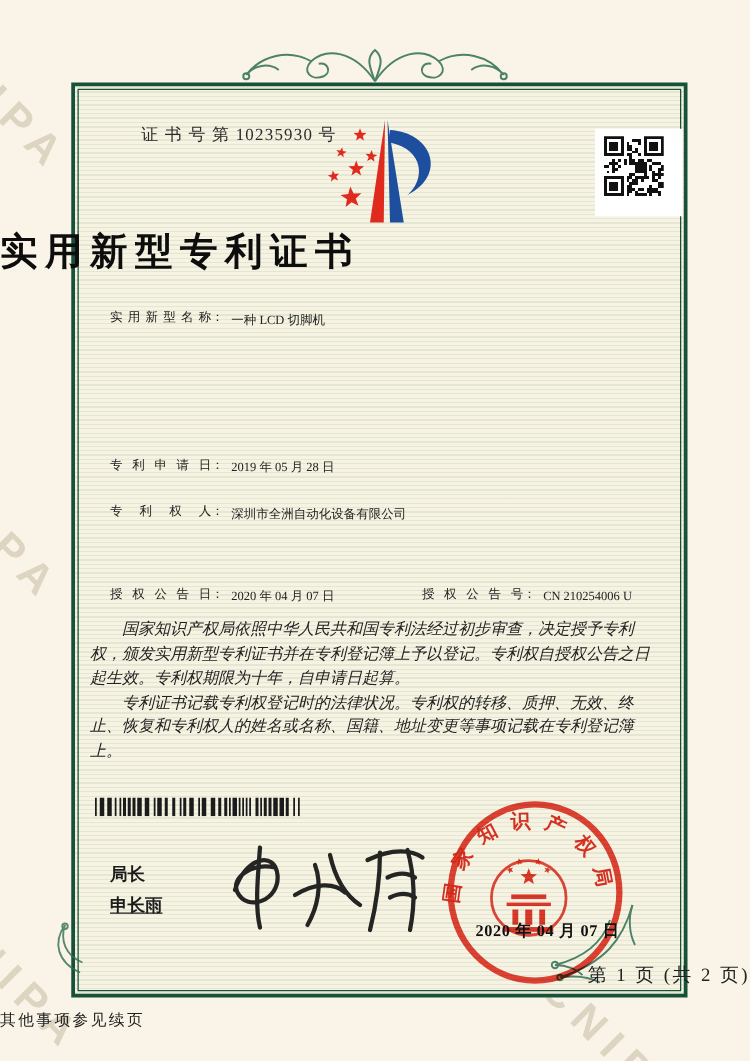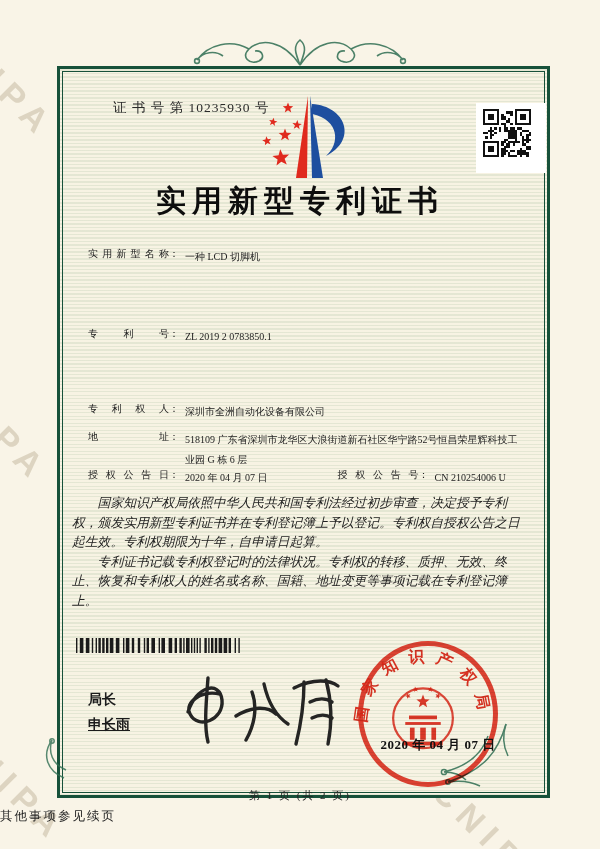--- a/index.html
+++ b/index.html
@@ -17,40 +17,40 @@
          border:3px solid #17513a;background:
          repeating-linear-gradient(0deg, rgba(135,168,132,.17) 0px, rgba(135,168,132,.17) 1px, rgba(0,0,0,0) 1px, rgba(0,0,0,0) 3.5px),
          #f7f3e3;}
   #frame .innerline{position:absolute;left:2px;top:2px;right:2px;bottom:2px;border:1px solid #17513a;}
   .orn{position:absolute;z-index:3;}
   .content{position:absolute;z-index:4;}
   #certno{left:88px;top:99px;font-size:13.5px;letter-spacing:1px;color:#2a2a2a;margin-left:25px;}
   #logo{left:244px;top:92px;}
   #qrbox{left:476px;top:103px;width:70px;height:70px;background:#fff;}
   #qrbox svg{position:absolute;left:7px;top:6px;}
-  #title{left:0;top:181px;width:600px;text-align:center;font-size:30px;font-weight:700;
+  #title{left:0;top:181px;width:600px;font-size:30px;font-weight:700;
          letter-spacing:6px;color:#0d0d0d;}
   .frow{position:absolute;left:88px;width:440px;font-size:10px;color:#222;}
   .flabel{display:inline-block;width:81px;text-align:justify;text-align-last:justify;vertical-align:top;}
   .fcolon{vertical-align:top;margin-right:6px;}
   .fval{display:inline-block;vertical-align:top;max-width:340px;line-height:20px;}
   .f2label{display:inline-block;width:81px;text-align:justify;text-align-last:justify;vertical-align:top;}
   #paras{left:72px;top:494px;width:458px;font-size:12.8px;line-height:19.5px;
          font-style:italic;color:#222;}
   #paras p{margin:0;text-indent:2em;font-family:Liberation Serif, serif;}
   #barcode{left:76px;top:638px;}
   #chief-title{left:88px;top:691px;font-size:14px;font-weight:600;color:#1c1c1c;}
   #chief-name{left:88px;top:716px;font-size:14px;font-weight:600;color:#1c1c1c;text-decoration:underline;}
   #sig{left:168px;top:664px;z-index:5;}
   #seal{left:358px;top:641px;width:140px;height:146px;z-index:5;mix-blend-mode:multiply;}
   #seal .ring{position:absolute;left:0;top:0;width:130px;height:136px;border:5px solid rgba(223,42,27,.88);
               border-radius:50%;}
   #sealdate{left:372px;top:736px;width:132px;text-align:center;font-size:13px;font-weight:700;
             color:#111;z-index:6;letter-spacing:.5px;}
-  #pageno{left:0;top:788px;width:600px;text-align:center;font-size:11px;letter-spacing:2px;color:#222;}
+  #pageno{left:0;top:771px;width:600px;text-align:right;font-size:15px;letter-spacing:2px;color:#222;}
   #contnote{left:0;top:808px;width:476px;text-align:left;font-size:12.5px;letter-spacing:2px;color:#222;}
 </style>
 </head>
 <body>
 
 <div id="stage">
 
   <span class="wm tan" style="left:-42px;top:14px">CNIPA</span>
   <span class="wm pink" style="left:148px;top:92px">CNIPA</span>
   <span class="wm tan" style="left:338px;top:222px">CNIPA</span>
@@ -332,28 +332,25 @@
         <rect x="5" y="20" width="1" height="1" fill="#111"></rect>
         <rect x="6" y="20" width="1" height="1" fill="#111"></rect>
       </svg>
   </div>
 
   <div class="content" id="title">实用新型专利证书</div>
 
   <div class="content frow" style="top:247px">
     <span class="flabel">实用新型名称</span><span class="fcolon">：</span><span class="fval">一种 LCD 切脚机</span>
   </div>
-  <div class="content frow" style="top:327px">
-    <span class="flabel">专利号</span><span class="fcolon">：</span><span class="fval">ZL 2019 2 0783850.1</span>
+  <div class="content frow" style="top:365px">
+    <span class="flabel">专利申请日</span><span class="fcolon">：</span><span class="fval">2019 年 05 月 28 日</span>
   </div>
   <div class="content frow" style="top:402px">
     <span class="flabel">专利权人</span><span class="fcolon">：</span><span class="fval">深圳市全洲自动化设备有限公司</span>
-  </div>
-  <div class="content frow" style="top:430px">
-    <span class="flabel">地址</span><span class="fcolon">：</span><span class="fval" style="width:335px">518109 广东省深圳市龙华区大浪街道新石社区华宁路52号恒昌荣星辉科技工业园 G 栋 6 层</span>
   </div>
   <div class="content frow" style="top:468px">
     <span class="flabel">授权公告日</span><span class="fcolon">：</span><span class="fval" style="width:150px">2020 年 04 月 07 日</span>
     <span class="f2label">授权公告号</span><span class="fcolon">：</span><span class="fval">CN 210254006 U</span>
   </div>
 
   <div class="content" id="paras">
     <p>国家知识产权局依照中华人民共和国专利法经过初步审查，决定授予专利权，颁发实用新型专利证书并在专利登记簿上予以登记。专利权自授权公告之日起生效。专利权期限为十年，自申请日起算。</p>
     <p>专利证书记载专利权登记时的法律状况。专利权的转移、质押、无效、终止、恢复和专利权人的姓名或名称、国籍、地址变更等事项记载在专利登记簿上。</p>
   </div>

